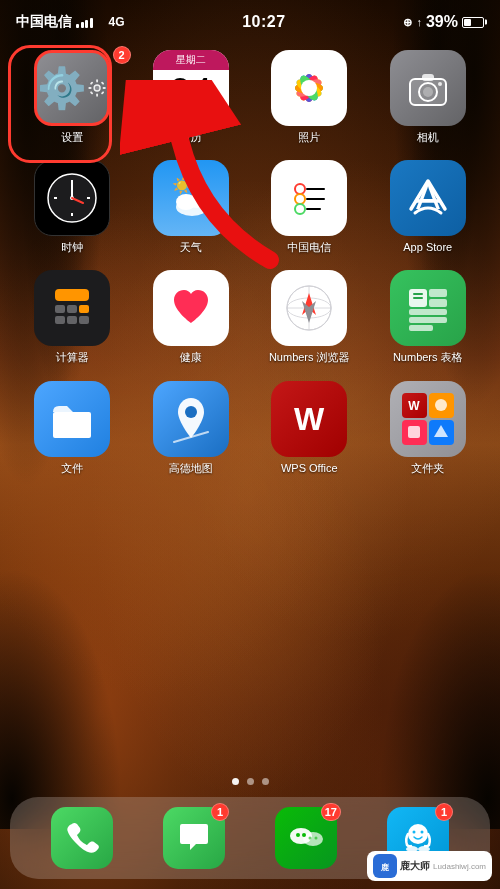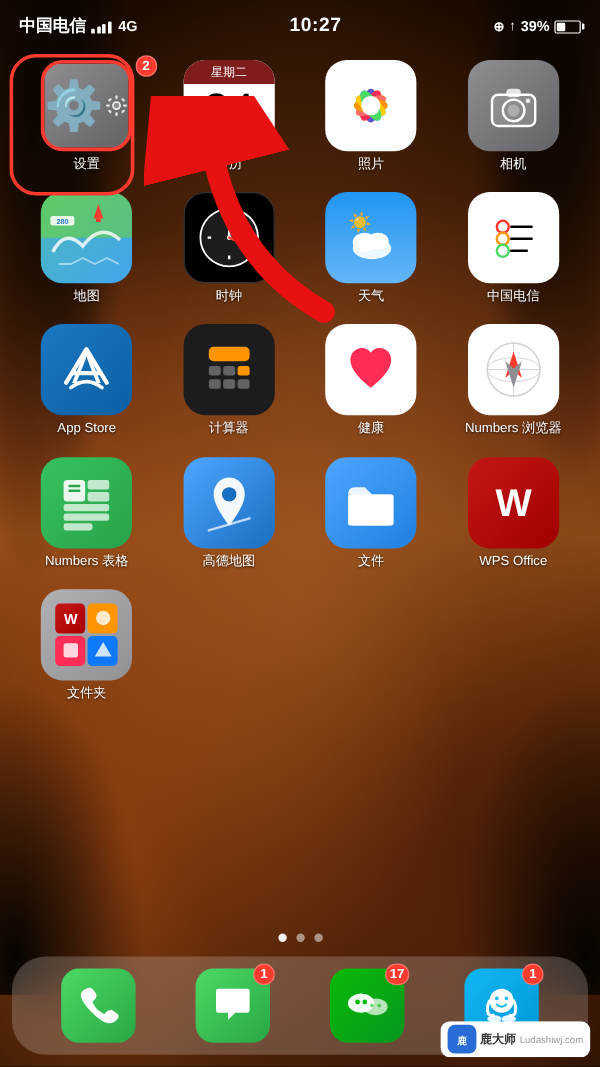--- a/index.html
+++ b/index.html
@@ -411,27 +411,27 @@
 
 <div class="status-bar">
   <div class="status-left">
     <span>中国电信</span>
     <div class="signal-bars">
       <div class="signal-bar" style="height:4px"></div>
       <div class="signal-bar" style="height:6px"></div>
       <div class="signal-bar" style="height:8px"></div>
       <div class="signal-bar" style="height:10px"></div>
     </div>
-    <span style="font-size:12px;margin-left:2px">4G</span>
+    <span style="font-size:12px;margin-left:12px">4G</span>
   </div>
   <div class="status-center">10:27</div>
   <div class="status-right">
     <span style="font-size:11px">⊕</span>
     <span style="font-size:11px">↑</span>
-    <span style="font-size:12px">39%</span>
+    <span style="font-size:16px">39%</span>
     <div class="battery-icon">
       <div class="battery-fill"></div>
     </div>
   </div>
 </div>
 
 <div class="settings-highlight"></div>
 
 <div class="app-grid">
 
@@ -451,21 +451,21 @@
           <rect x="32" y="29" width="4" height="7" rx="2" transform="rotate(45 34 32.5)"></rect>
         </g>
       </svg>
     </div>
     <div class="badge">2</div>
     <span class="app-label">设置</span>
   </div>
 
   <div class="app-item">
     <div class="app-icon icon-calendar" style="flex-direction:column;justify-content:flex-start;align-items:center;overflow:hidden;">
-      <div class="calendar-header" style="width:100%;text-align:center;background:#7f1d1d;color:#fff;font-size:10px;padding:3px 0;font-weight:500;">星期二</div>
+      <div class="calendar-header" style="width:100%;text-align:center;background:#be185d;color:#fff;font-size:10px;padding:3px 0;font-weight:500;">星期二</div>
       <div class="calendar-date" style="font-size:38px;font-weight:200;color:#000;line-height:1.1;padding-top:2px;">24</div>
     </div>
     <span class="app-label">日历</span>
   </div>
 
   <div class="app-item">
     <div class="app-icon" style="background:#fff;">
       <svg width="54" height="54" viewBox="0 0 54 54">
         <circle cx="27" cy="27" r="12" fill="#ffd700" opacity="0.15"></circle>
         <g transform="translate(27,27)">
@@ -495,35 +495,20 @@
         <rect x="4" y="13" width="36" height="26" rx="5" stroke="#fff" stroke-width="2" fill="none"></rect>
         <circle cx="22" cy="26" r="9" stroke="#fff" stroke-width="2" fill="none"></circle>
         <circle cx="22" cy="26" r="5" fill="#fff" opacity="0.3"></circle>
         <rect x="16" y="8" width="12" height="7" rx="3" fill="#fff" opacity="0.8"></rect>
         <circle cx="34" cy="18" r="2" fill="#fff" opacity="0.8"></circle>
       </svg>
     </div>
     <span class="app-label">相机</span>
   </div>
 
-  <div class="app-item">
-    <div class="app-icon" style="background:linear-gradient(135deg,#4cd964,#34aadc);overflow:hidden;">
-      <svg width="76" height="76" viewBox="0 0 76 76">
-        <rect x="0" y="38" width="76" height="38" fill="#4da2f7" opacity="0.6"></rect>
-        <rect x="0" y="0" width="76" height="38" fill="#68c46a" opacity="0.7"></rect>
-        <path d="M10 50 Q20 30 35 45 Q50 25 66 40" stroke="#fff" stroke-width="3" fill="none" opacity="0.8"></path>
-        <path d="M15 60 L25 60 L35 55 L45 60 L55 55 L65 60" stroke="#fff" stroke-width="1.5" fill="none" opacity="0.5"></path>
-        <rect x="8" y="20" width="20" height="8" rx="2" fill="#fff" opacity="0.85"></rect>
-        <text x="18" y="27" text-anchor="middle" fill="#2a7fd4" font-size="6" font-weight="bold">280</text>
-        <polygon points="48,10 52,22 44,22" fill="#ff3b30"></polygon>
-        <rect x="46" y="22" width="4" height="3" fill="#ff3b30"></rect>
-      </svg>
-    </div>
-    <span class="app-label">地图</span>
-  </div>
 
   <div class="app-item">
     <div class="app-icon" style="background:#000;border:1px solid #333;">
       <svg width="54" height="54" viewBox="0 0 54 54">
         <circle cx="27" cy="27" r="24" fill="#1c1c1e" stroke="#fff" stroke-width="1.5"></circle>
         <circle cx="27" cy="27" r="2" fill="#fff"></circle>
         <line x1="27" y1="27" x2="27" y2="10" stroke="#fff" stroke-width="2" stroke-linecap="round"></line>
         <line x1="27" y1="27" x2="38" y2="32" stroke="#ff3b30" stroke-width="2" stroke-linecap="round"></line>
         <line x1="27" y1="9" x2="27" y2="12" stroke="#fff" stroke-width="2"></line>
         <line x1="27" y1="42" x2="27" y2="45" stroke="#fff" stroke-width="2"></line>
@@ -623,38 +608,38 @@
         <rect x="8" y="36" width="38" height="6" rx="2" fill="#fff" opacity="0.7"></rect>
         <rect x="8" y="44" width="24" height="6" rx="2" fill="#fff" opacity="0.7"></rect>
         <rect x="12" y="12" width="10" height="2" rx="1" fill="#28a349"></rect>
         <rect x="12" y="16" width="10" height="2" rx="1" fill="#28a349"></rect>
       </svg>
     </div>
     <span class="app-label">Numbers 表格</span>
   </div>
 
   <div class="app-item">
+    <div class="app-icon" style="background:linear-gradient(135deg,#4da6ff,#2080e0);">
+      <svg width="54" height="54" viewBox="0 0 54 54">
+        <path d="M8 20 Q8 14 14 14 L22 14 L28 20 L44 20 Q44 20 44 26 L44 44 Q44 44 44 44 Q44 46 42 46 L12 46 Q10 46 10 44 L10 20 Q8 20 8 20 Z" fill="#fff" opacity="0.9"></path>
+        <path d="M8 22 L8 44 Q8 46 10 46 L44 46 Q46 46 46 44 L46 22 Q46 20 44 20 L10 20 Q8 20 8 22 Z" fill="#fff"></path>
+      </svg>
+    </div>
+    <span class="app-label">文件</span>
+  </div>
+
+  <div class="app-item">
     <div class="app-icon" style="background:linear-gradient(135deg,#4da6ff,#1a6ec2);">
       <svg width="54" height="54" viewBox="0 0 54 54">
         <path d="M27 6 C20 6 14 12 14 20 C14 30 27 46 27 46 C27 46 40 30 40 20 C40 12 34 6 27 6 Z" fill="#fff" opacity="0.95"></path>
         <circle cx="27" cy="20" r="6" fill="#1a6ec2"></circle>
         <path d="M10 50 L44 40" stroke="#fff" stroke-width="2" stroke-linecap="round" opacity="0.7"></path>
       </svg>
     </div>
     <span class="app-label">高德地图</span>
-  </div>
-
-  <div class="app-item">
-    <div class="app-icon" style="background:linear-gradient(135deg,#4da6ff,#2080e0);">
-      <svg width="54" height="54" viewBox="0 0 54 54">
-        <path d="M8 20 Q8 14 14 14 L22 14 L28 20 L44 20 Q44 20 44 26 L44 44 Q44 44 44 44 Q44 46 42 46 L12 46 Q10 46 10 44 L10 20 Q8 20 8 20 Z" fill="#fff" opacity="0.9"></path>
-        <path d="M8 22 L8 44 Q8 46 10 46 L44 46 Q46 46 46 44 L46 22 Q46 20 44 20 L10 20 Q8 20 8 22 Z" fill="#fff"></path>
-      </svg>
-    </div>
-    <span class="app-label">文件</span>
   </div>
 
   <div class="app-item">
     <div class="app-icon" style="background:linear-gradient(135deg,#c41717,#a00000);">
       <svg width="54" height="54" viewBox="0 0 54 54">
         <text x="27" y="38" text-anchor="middle" font-size="32" font-weight="bold" fill="#fff">W</text>
       </svg>
     </div>
     <span class="app-label">WPS Office</span>
   </div>

